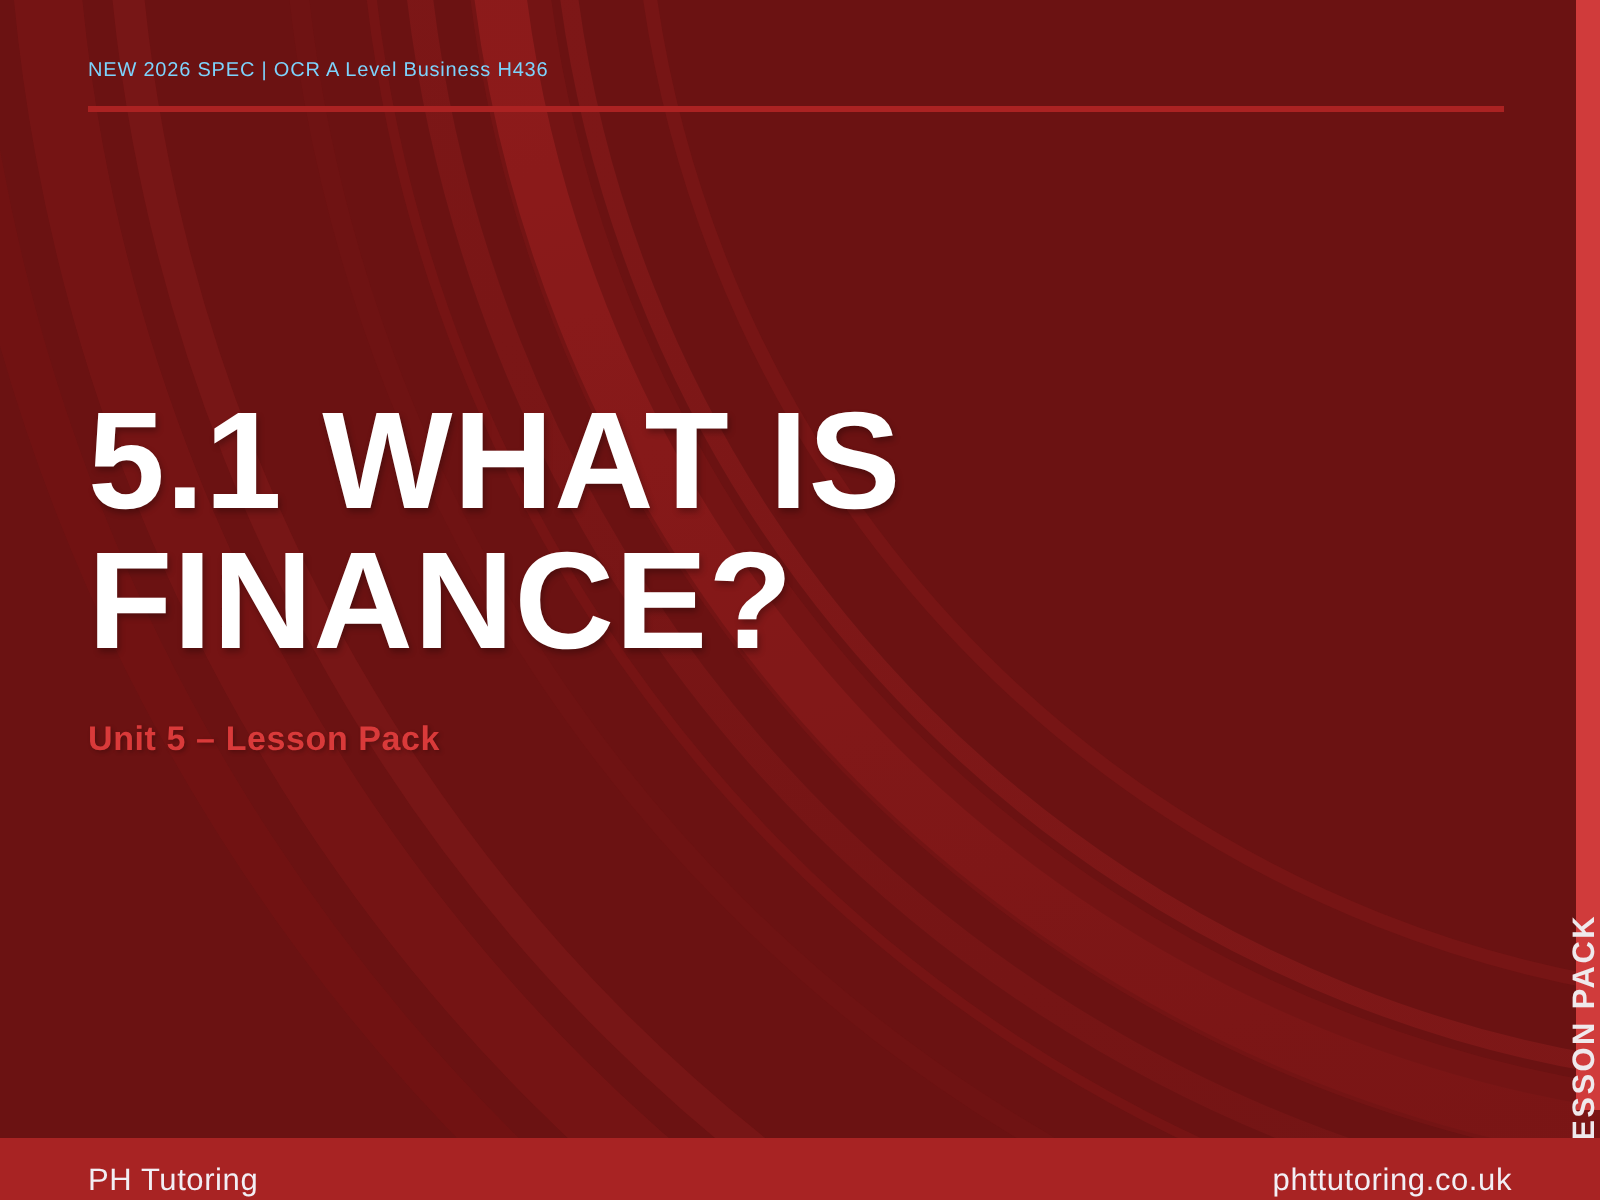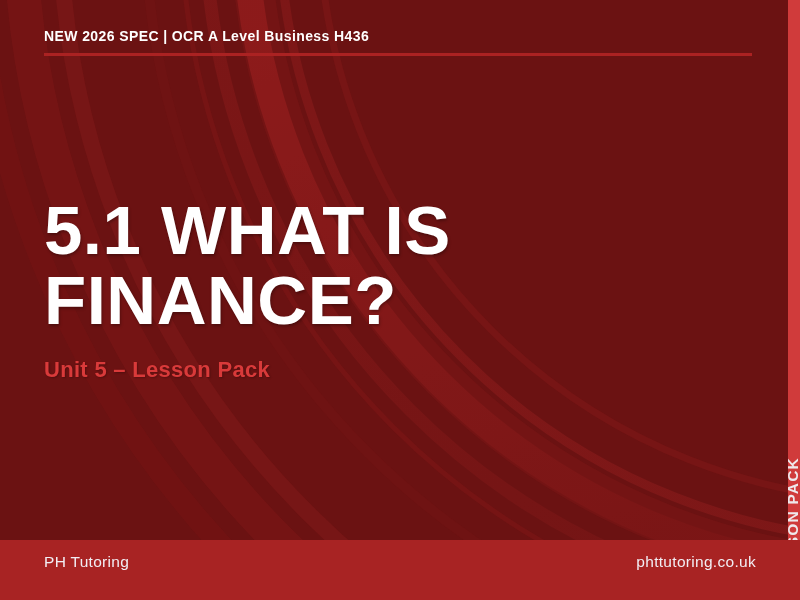--- a/index.html
+++ b/index.html
@@ -44,24 +44,24 @@
 
   
   #header {
     position: absolute;
     left: 44px;
     top: 26px;
     width: 710px;
   }
   #header-text {
     display: block;
-    font-size: 14px;
-    font-weight: 700;
+    font-size: 10px;
+    font-weight: 400;
     letter-spacing: 0.4px;
-    color: #ffffff;
+    color: #7dd3fc;
     line-height: 20px;
     white-space: nowrap;
   }
   #header-rule {
     position: absolute;
     left: 44px;
     top: 53px;
     width: 708px;
     height: 3px;
     background: #ab2222;
@@ -80,21 +80,21 @@
     line-height: 70px;
     font-weight: bold;
     color: #ffffff;
     letter-spacing: 0.5px;
     margin: 0;
     text-shadow: 1px 2px 3px rgba(0,0,0,0.28);
   }
   #slide-subtitle {
     display: block;
     margin-top: 21px;
-    font-size: 22px;
+    font-size: 17px;
     line-height: 26px;
     font-weight: bold;
     color: #d93a3a;
     letter-spacing: 0.3px;
     text-shadow: 1px 1px 2px rgba(0,0,0,0.25);
   }
 
   
   #side-label {
     position: absolute;
@@ -109,21 +109,21 @@
     color: #efe9ec;
     white-space: nowrap;
   }
 
   
   #footer {
     position: absolute;
     left: 0;
     bottom: 0;
     width: 800px;
-    height: 60px;
+    height: 31px;
     background: #a82323;
   }
   #footer-left {
     position: absolute;
     left: 44px;
     top: 13px;
     font-size: 15.5px;
     color: #f2eef4;
     letter-spacing: 0.3px;
     white-space: nowrap;

